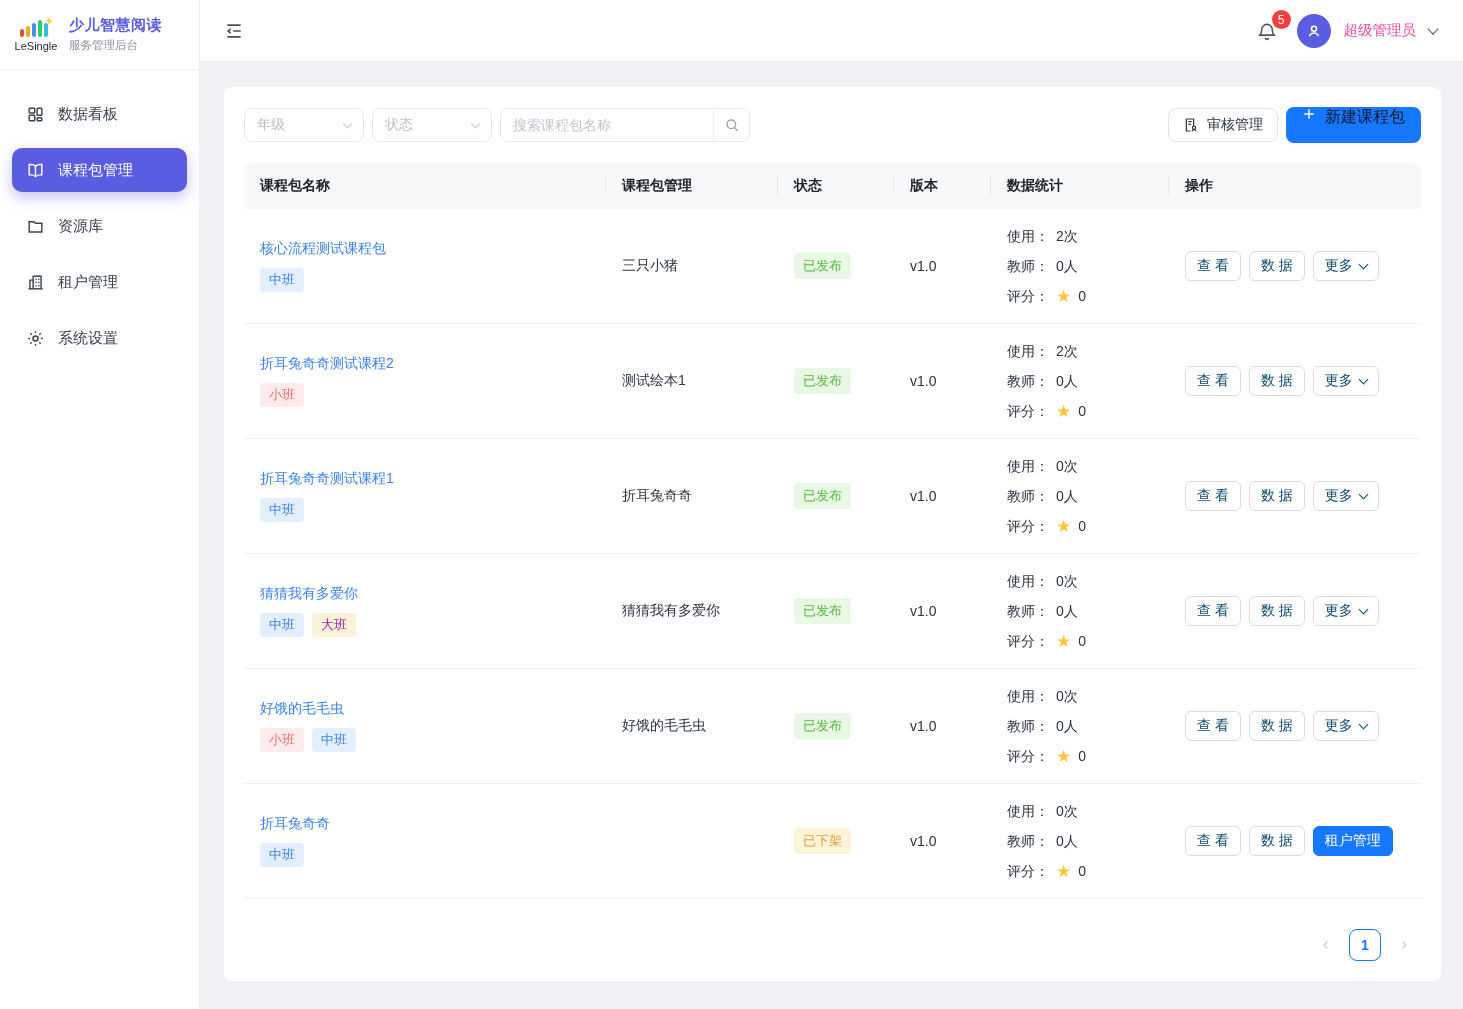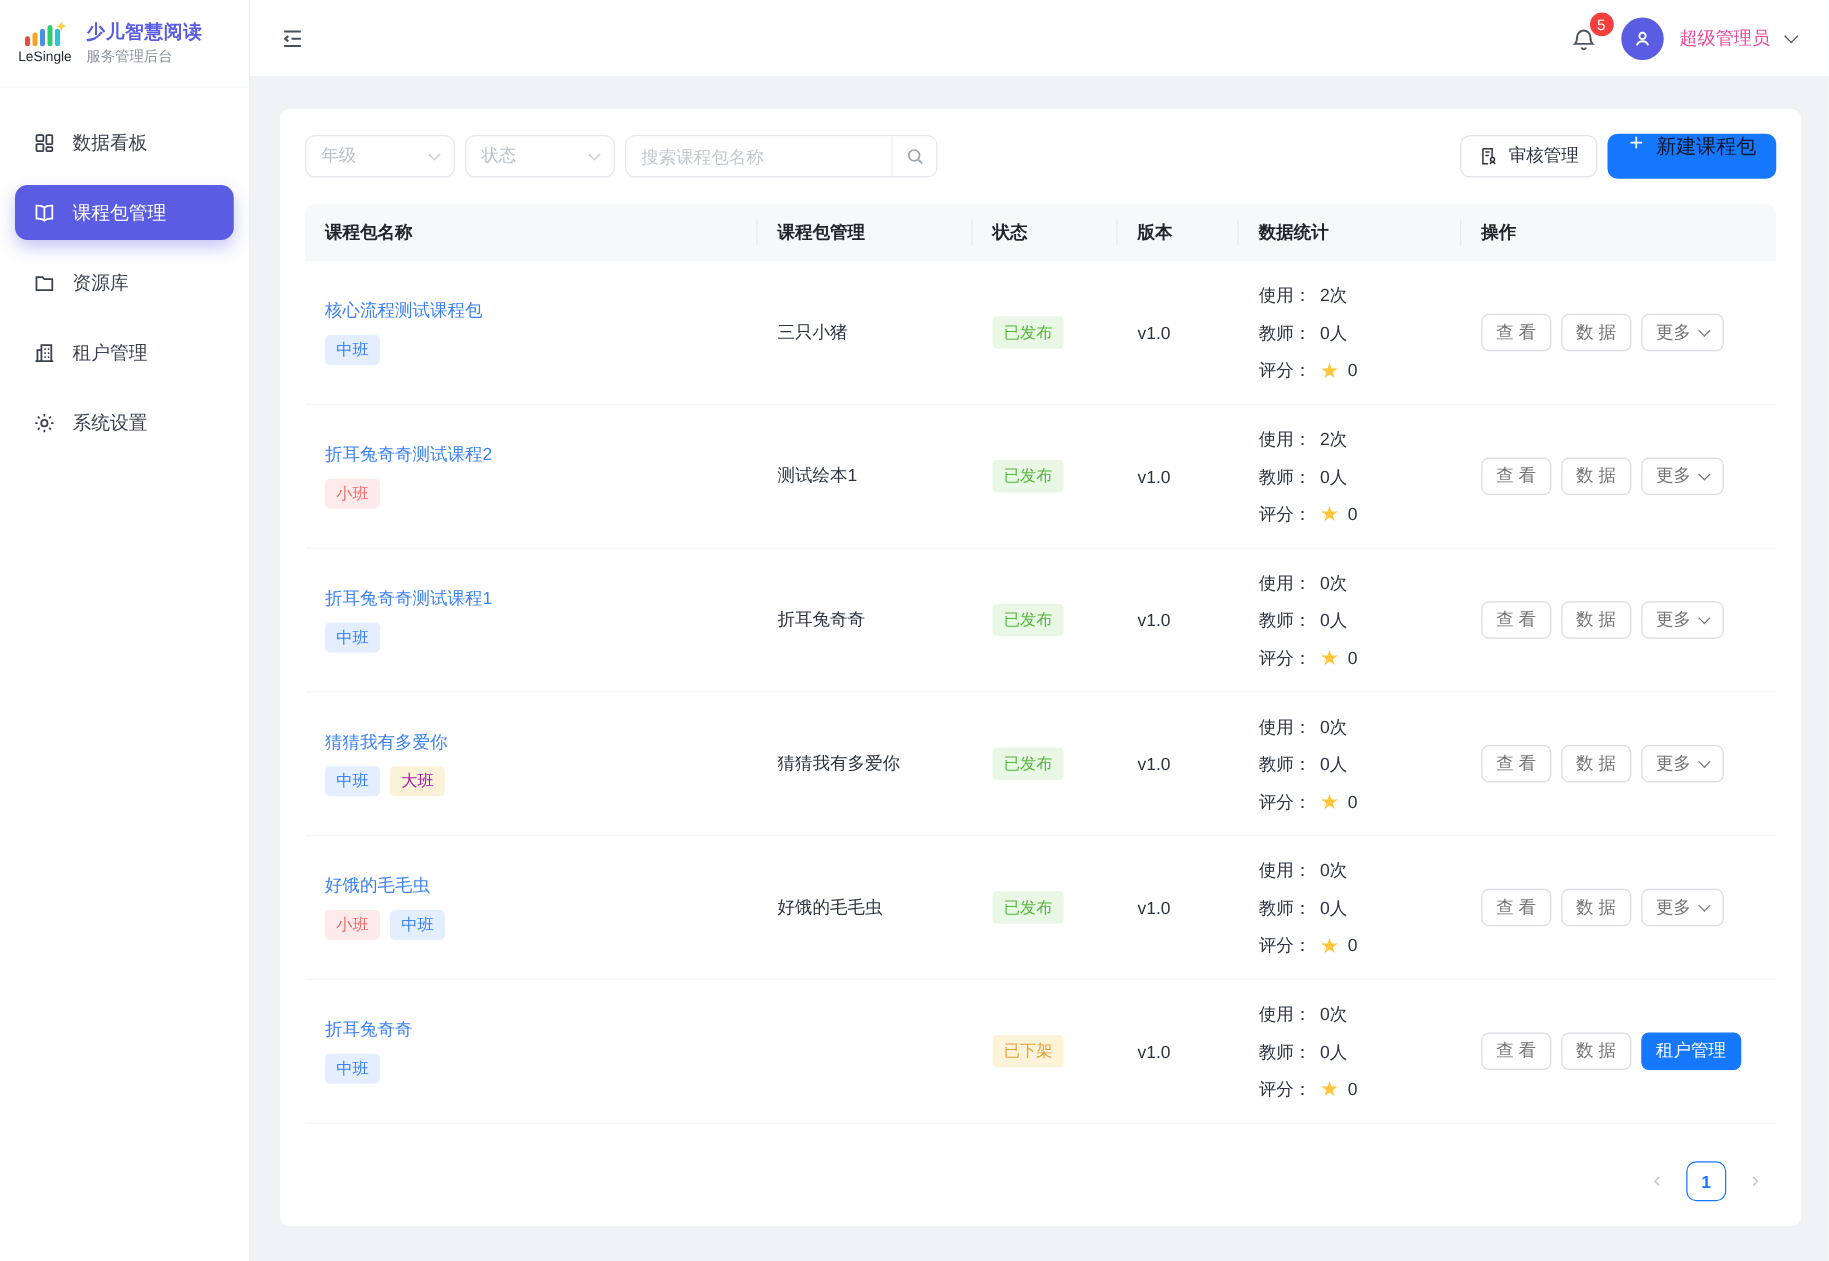--- a/index.html
+++ b/index.html
@@ -58,21 +58,21 @@
   .tag { font-size:13px; padding:3px 9px; border-radius:4px; }
   .tag-blue { background:#e3eefe; color:#3b82f6; }
   .tag-red  { background:#fdeaea; color:#f26d6d; }
   .tag-gold { background:#fcf2d7; color:#a21caf; }
   .status { display:inline-block; font-size:13px; padding:4px 9px; border-radius:4px; }
   .status-published { background:#e9f7e5; color:#57b83e; }
   .status-offline   { background:#fcf3d9; color:#e0a23f; }
   .stats-line { line-height:30px; font-size:14px; display:flex; align-items:center; gap:7px; }
   .star { color:#ffc53d; font-size:17px; line-height:1; }
   .td-ops { display:flex; gap:8px; align-items:center; flex-wrap:wrap; }
-  .abtn { height:30px; border:1px solid #d9dce1; background:#fff; border-radius:6px; padding:0 11px; font-size:14px; color:#737373; display:inline-flex; align-items:center; gap:7px; cursor:pointer; white-space:nowrap; }
+  .abtn { height:30px; border:1px solid #d9dce1; background:#fff; border-radius:6px; padding:0 11px; font-size:14px; color:#0c4a6e; display:inline-flex; align-items:center; gap:7px; cursor:pointer; white-space:nowrap; }
   .abtn.primary { background:#1677ff; border-color:#1677ff; color:#fff; }
   .caret { width:7px; height:7px; border-right:1.6px solid currentColor; border-bottom:1.6px solid currentColor; transform:rotate(45deg); display:inline-block; margin-top:-4px; }
 
   
   .pagination { display:flex; justify-content:flex-end; align-items:center; gap:8px; padding:16px 2px 0; }
   .pg-arrow { width:30px; height:30px; display:flex; align-items:center; justify-content:center; color:#c6cad0; background:none; border:none; font-size:16px; }
   .pg-num { width:32px; height:32px; border:1px solid #1677ff; color:#1677ff; border-radius:8px; display:flex; align-items:center; justify-content:center; font-size:14px; font-weight:600; cursor:pointer; background:#fff; }
 </style>
 </head>
 <body>

